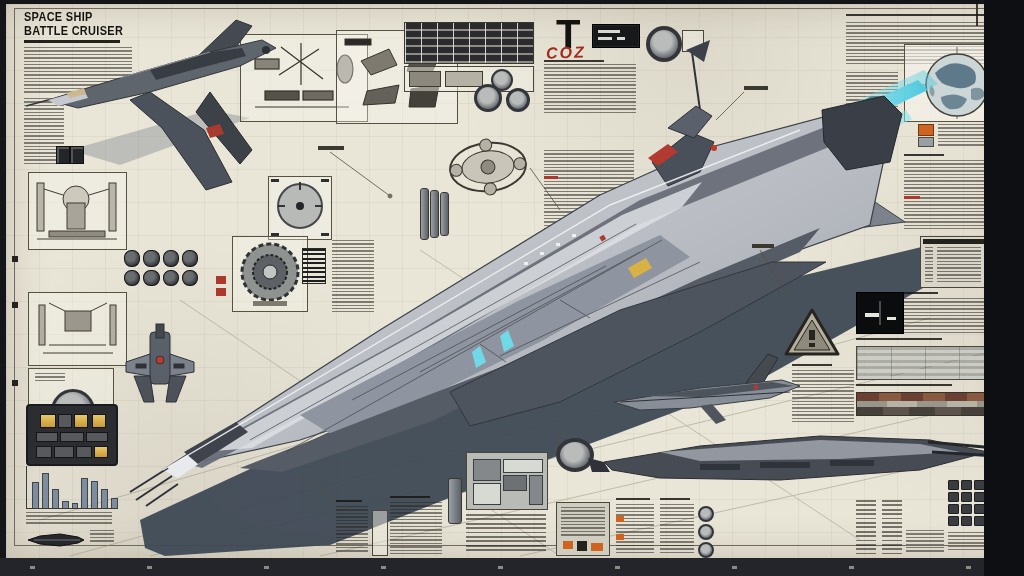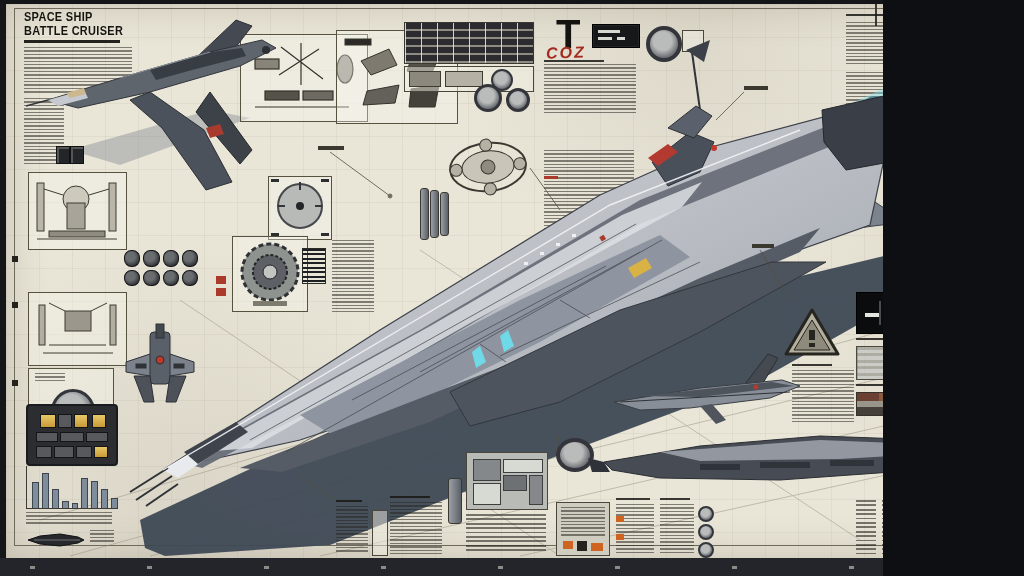--- a/index.html
+++ b/index.html
@@ -1,16 +1,16 @@
 <!DOCTYPE html>
 <html style="--paper: #e9e5d7; --ink: #25241f; --accent-red: #ab3a2c; --accent-orange: #cf6320; --accent-cyan: #7fe3f0; --accent-amber: #d9b245; --shadow-blue: #3e4955; --hull-light: #cdd0d5; --hull-mid: #8f95a0; --hull-dark: #4a5058; --bar-fill: #7e8c9c;"><head>
 <meta charset="utf-8">
 <style>
   html,body{margin:0;padding:0;background:#0e0f12;}
-  .stage{position:relative;width:883px;height:576px;overflow:hidden;
+  .stage{position:relative;width:984px;height:576px;overflow:hidden;
          font-family:"Liberation Sans",sans-serif;background:#15161a;}
   .p{position:absolute;}
   
   .sheet{left:6px;top:4px;width:1012px;height:554px;
     background:
       radial-gradient(circle at 68% 8%, rgba(120,110,90,.10), transparent 28%),
       radial-gradient(circle at 18% 92%, rgba(110,100,80,.12), transparent 30%),
       radial-gradient(circle at 98% 55%, rgba(120,108,88,.10), transparent 22%),
       repeating-linear-gradient(90deg, rgba(110,100,80,.07) 0 1px, transparent 1px 33px),
       repeating-linear-gradient(180deg, rgba(110,100,80,.07) 0 1px, transparent 1px 33px),

